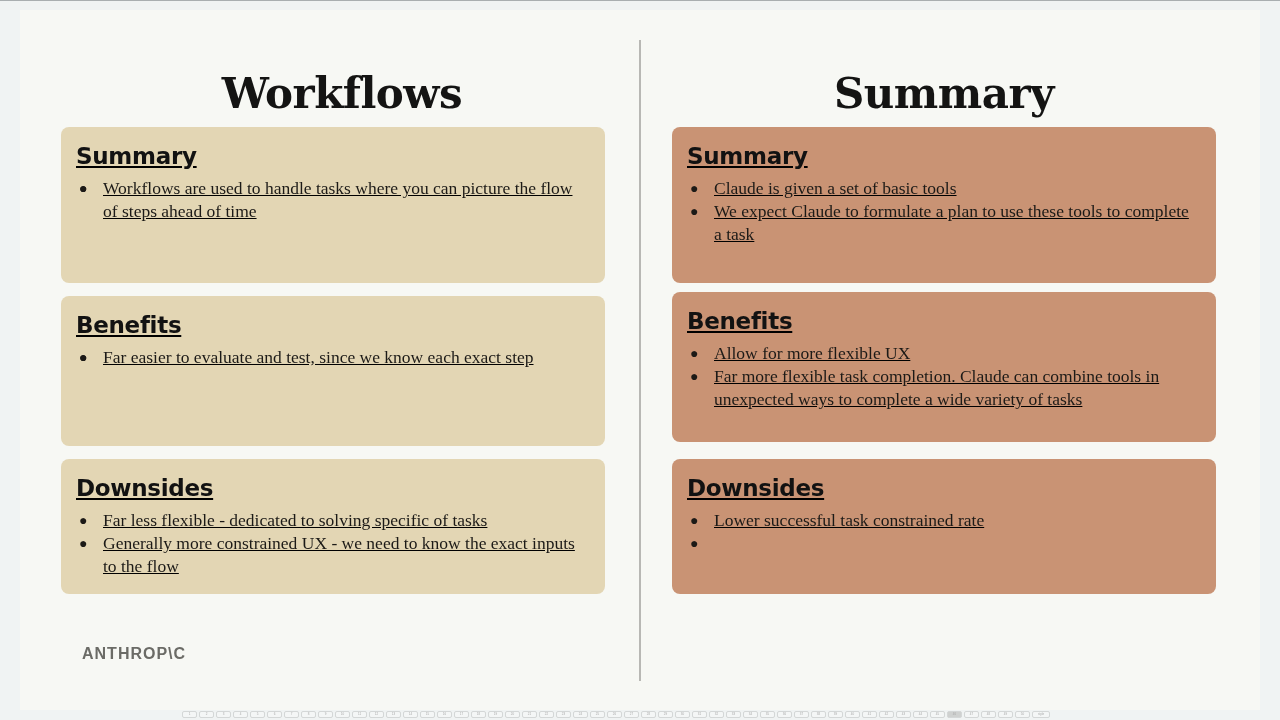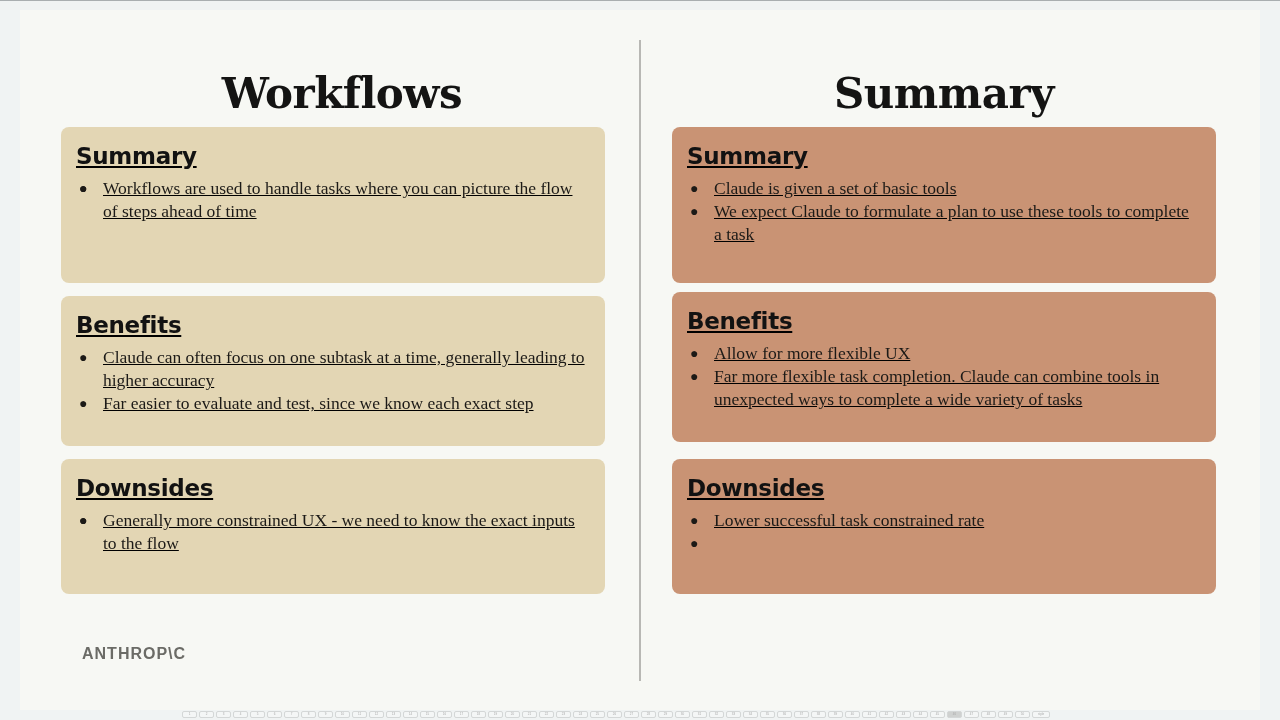--- a/index.html
+++ b/index.html
@@ -66,29 +66,29 @@
   <h2>Summary</h2>
   <ul>
     <li><span class="bullet">●</span></li>
     <li><span class="bullet">●</span><span>Workflows are used to handle tasks where you can picture the flow of steps ahead of time</span></li>
   </ul>
 </div>
 
 <div class="card wf" style="top:296px;height:150px;">
   <h2>Benefits</h2>
   <ul>
-    <li><span class="bullet">●</span><span>Claude can often focus on one subtask at a time, generally leading to higher accuracy</span></li>
+    <li><span class="bullet">●</span></li>
     <li><span class="bullet">●</span><span>Far easier to evaluate and test, since we know each exact step</span></li>
   </ul>
 </div>
 
 <div class="card wf" style="top:459px;height:135px;">
   <h2>Downsides</h2>
   <ul>
-    <li><span class="bullet">●</span></li>
+    <li><span class="bullet">●</span><span>Far less flexible - dedicated to solving specific of tasks</span></li>
     <li><span class="bullet">●</span><span>Generally more constrained UX - we need to know the exact inputs to the flow</span></li>
   </ul>
 </div>
 
 <div class="divider"></div>
 
 <h1 class="col-title" style="left:672px;">Summary</h1>
 
 <div class="card ag" style="top:127px;height:156px;">
   <h2>Summary</h2>

